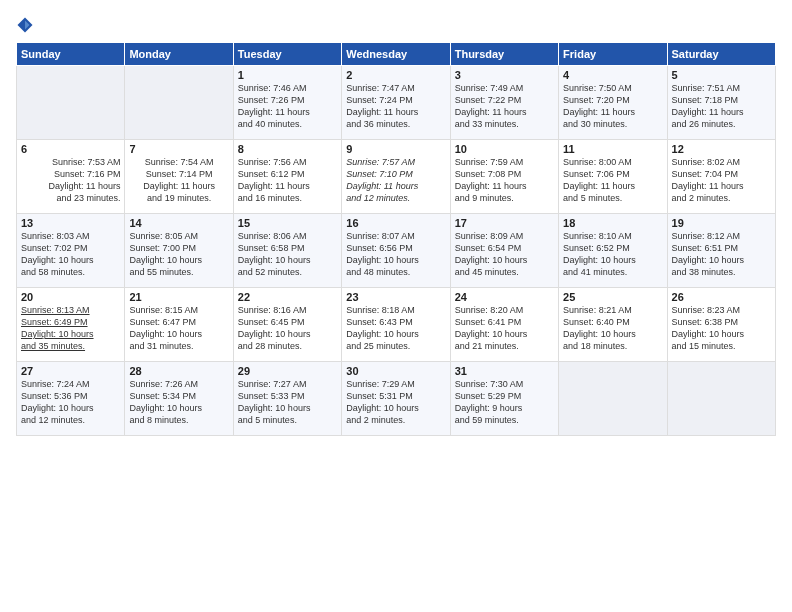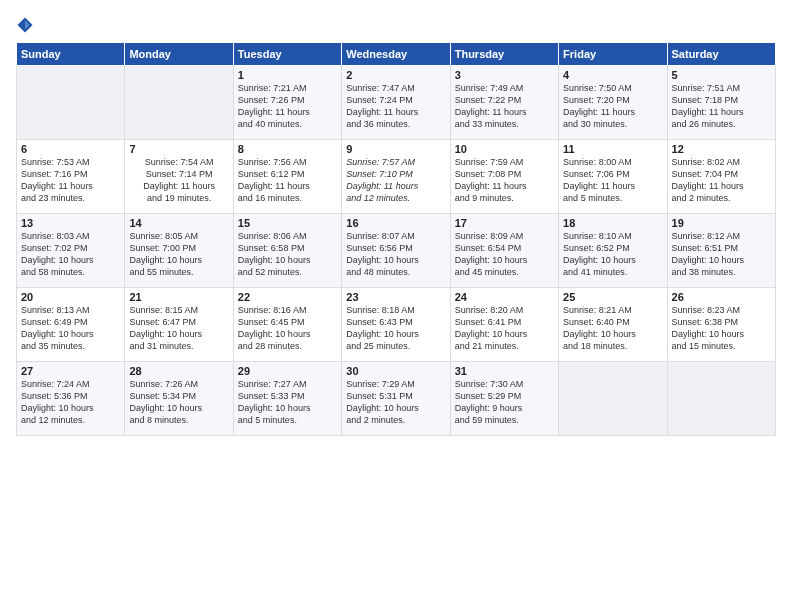--- a/index.html
+++ b/index.html
@@ -133,21 +133,21 @@
           <th>Friday</th>
           <th>Saturday</th>
         </tr>
     </thead>
     <tbody id="calendar-body">
     <tr>
           <td class="empty-cell"></td>
           <td class="empty-cell"></td>
           <td>
             <span class="day-number">1</span>
-            <div class="day-info" style="white-space: pre-line;">Sunrise: 7:21 AM
+            <div class="day-info" style="white-space: pre-line;">Sunrise: 7:46 AM
 Sunset: 7:26 PM
 Daylight: 11 hours
 and 40 minutes.</div>
           </td>
           <td>
             <span class="day-number">2</span>
             <div class="day-info" style="white-space: pre-line;">Sunrise: 7:47 AM
 Sunset: 7:24 PM
 Daylight: 11 hours
 and 36 minutes.</div>
@@ -170,21 +170,21 @@
             <span class="day-number">5</span>
             <div class="day-info" style="white-space: pre-line;">Sunrise: 7:51 AM
 Sunset: 7:18 PM
 Daylight: 11 hours
 and 26 minutes.</div>
           </td>
         </tr>
         <tr>
           <td>
             <span class="day-number">6</span>
-            <div class="day-info" style="white-space: pre-line;">Sunrise: 7:53 AM
+            <div class="day-info" style="white-space: pre-line; text-align: right;">Sunrise: 7:53 AM
 Sunset: 7:16 PM
 Daylight: 11 hours
 and 23 minutes.</div>
           </td>
           <td>
             <span class="day-number">7</span>
             <div class="day-info" style="white-space: pre-line; text-align: center;">Sunrise: 7:54 AM
 Sunset: 7:14 PM
 Daylight: 11 hours
 and 19 minutes.</div>
@@ -272,21 +272,21 @@
             <span class="day-number">19</span>
             <div class="day-info" style="white-space: pre-line;">Sunrise: 8:12 AM
 Sunset: 6:51 PM
 Daylight: 10 hours
 and 38 minutes.</div>
           </td>
         </tr>
         <tr>
           <td>
             <span class="day-number">20</span>
-            <div class="day-info" style="white-space: pre-line;">Sunrise: 8:13 AM
+            <div class="day-info" style="white-space: pre-line; text-decoration: underline;">Sunrise: 8:13 AM
 Sunset: 6:49 PM
 Daylight: 10 hours
 and 35 minutes.</div>
           </td>
           <td>
             <span class="day-number">21</span>
             <div class="day-info" style="white-space: pre-line;">Sunrise: 8:15 AM
 Sunset: 6:47 PM
 Daylight: 10 hours
 and 31 minutes.</div>

